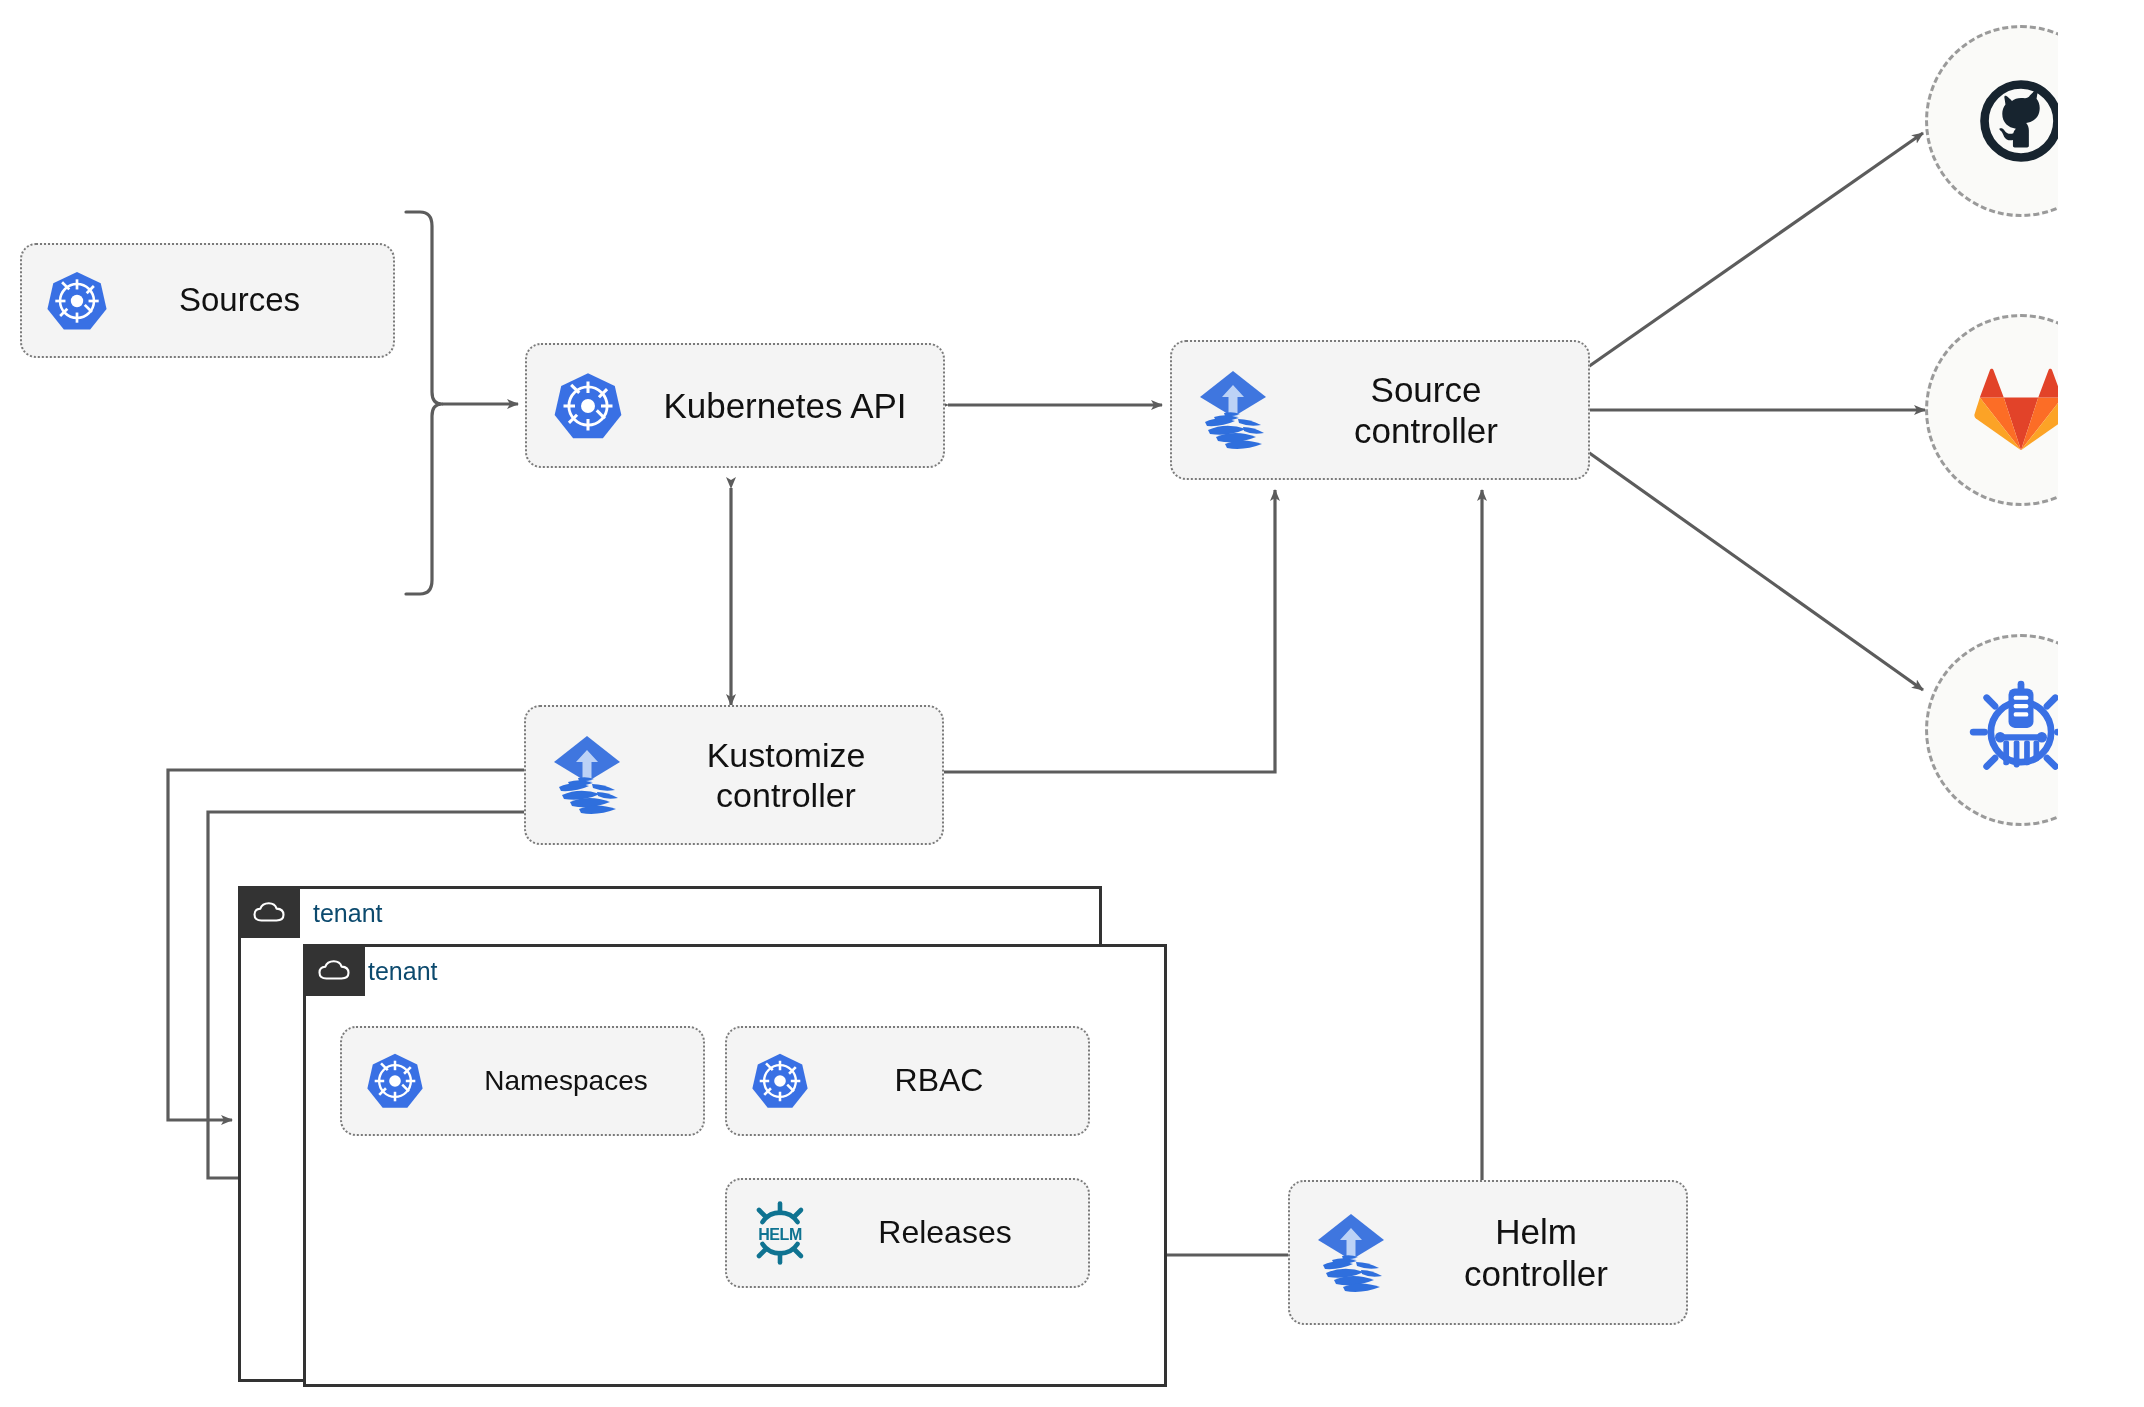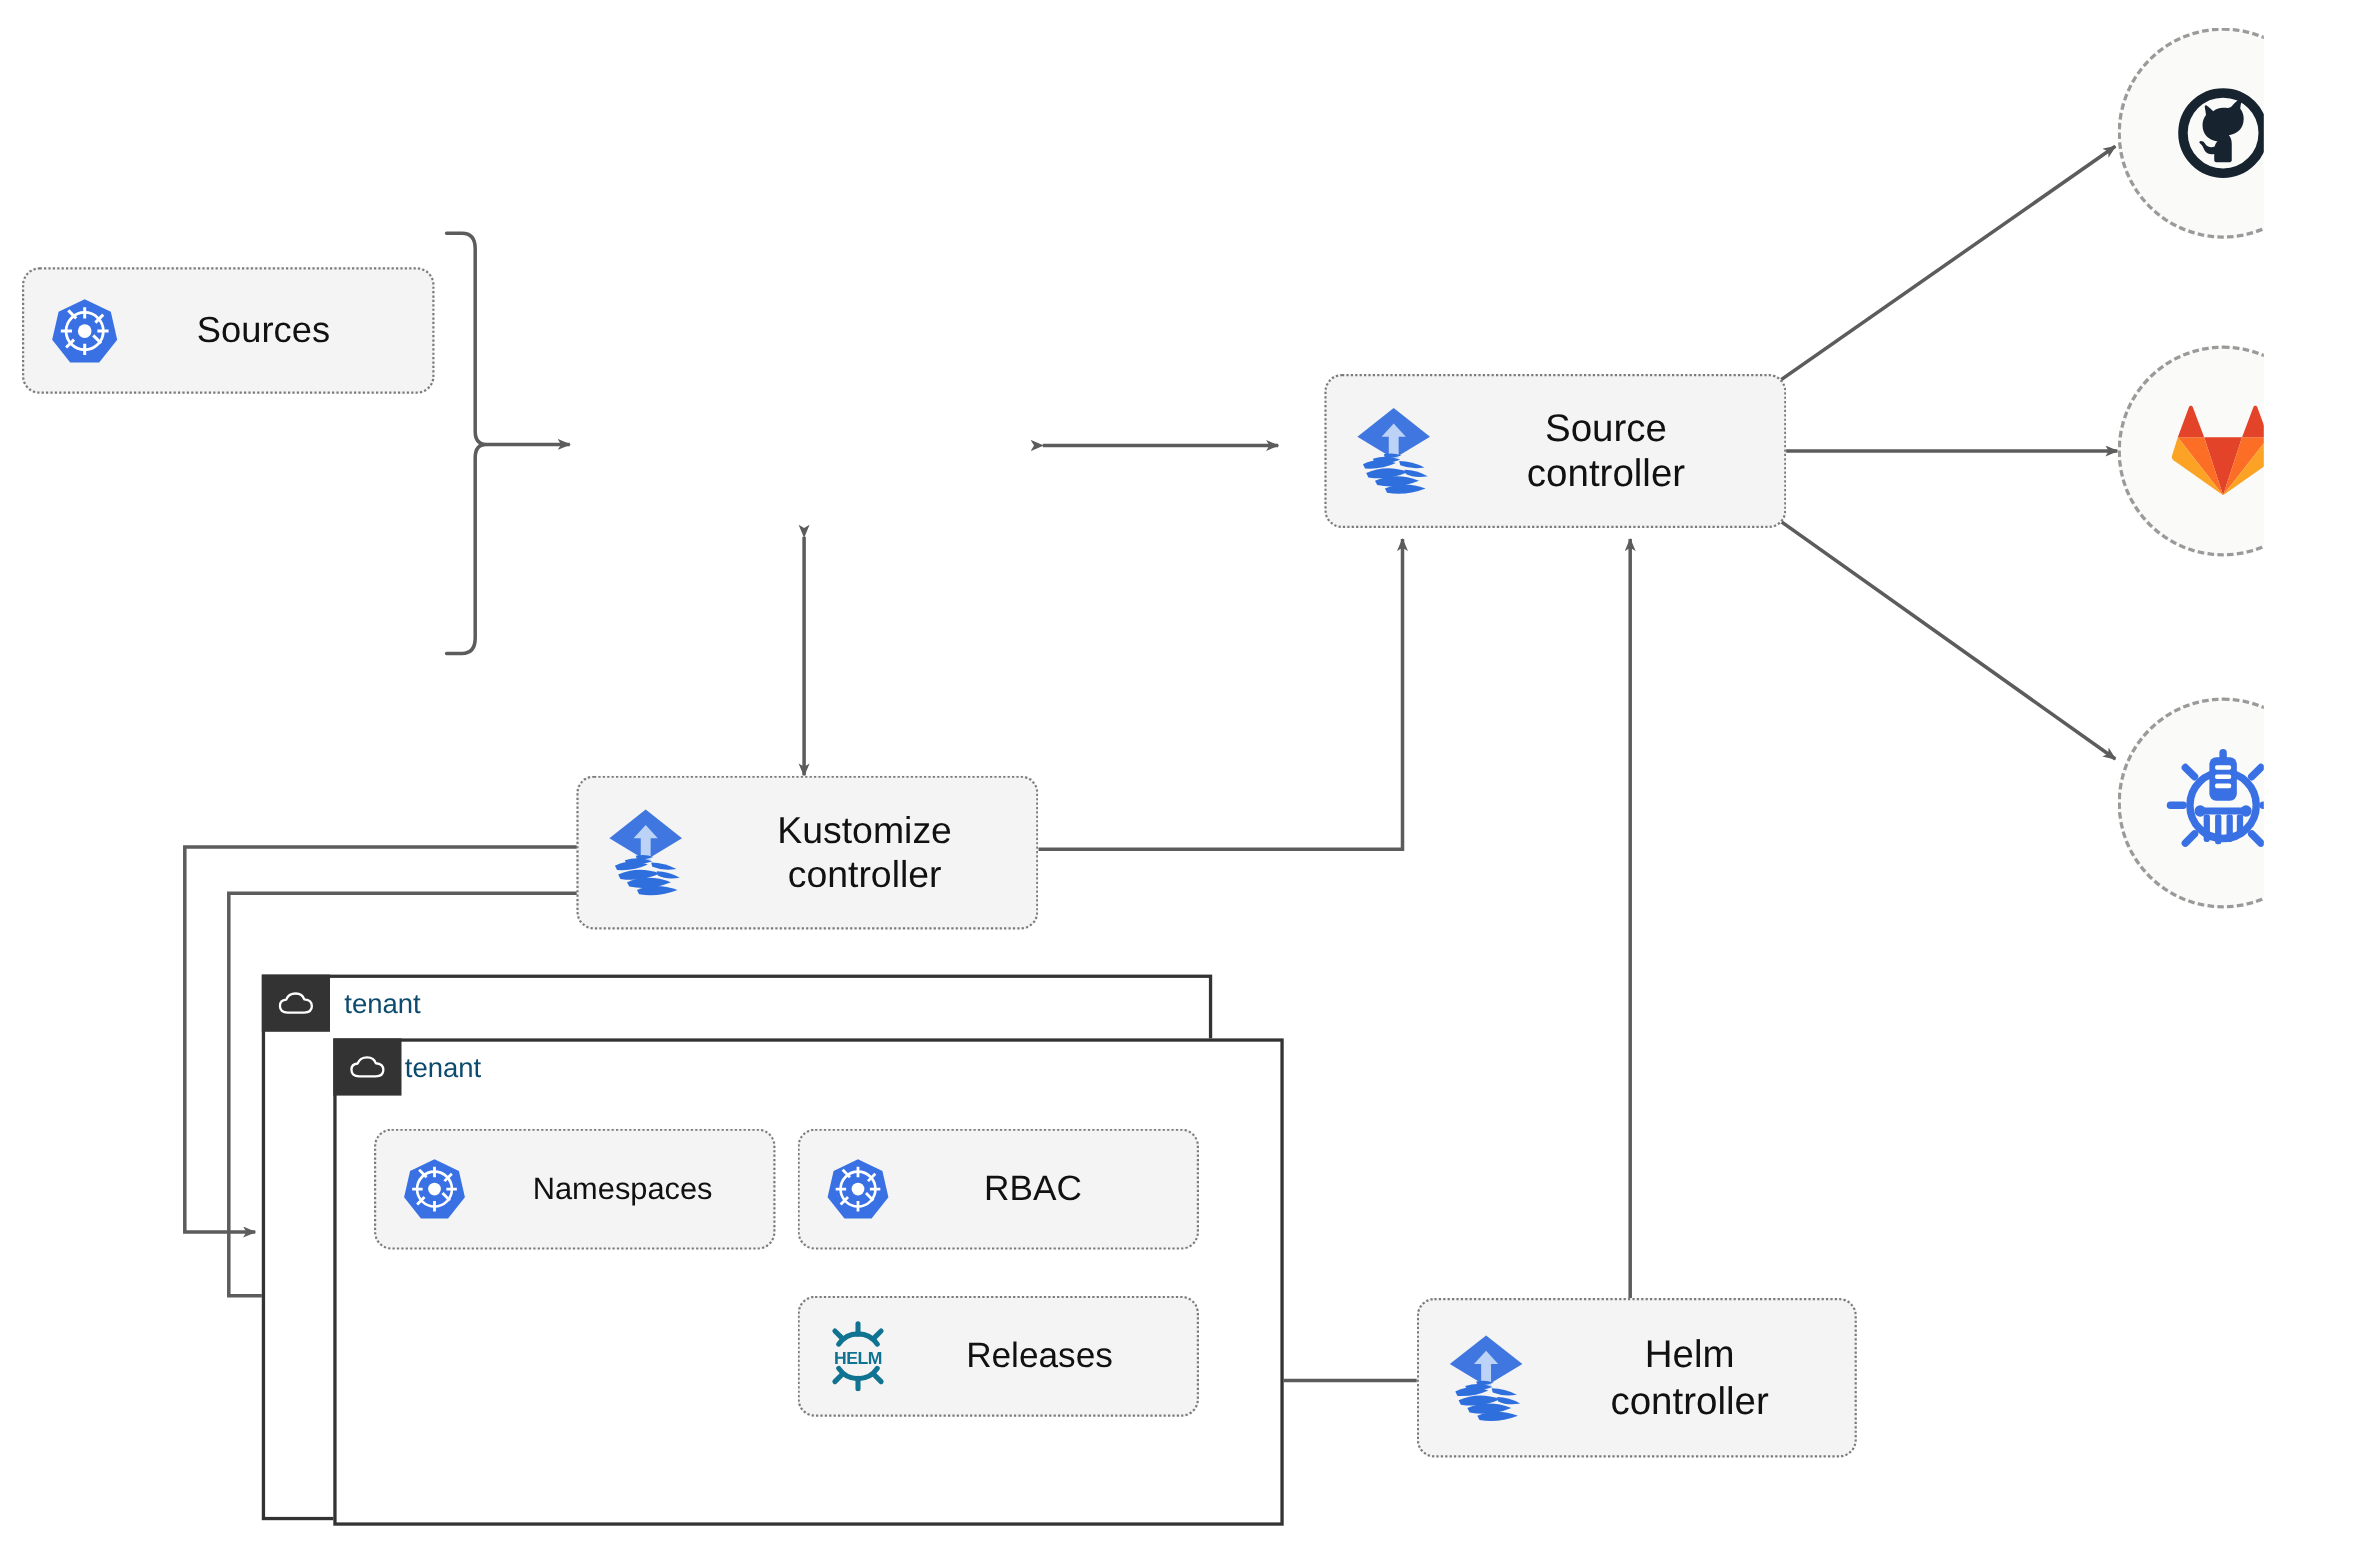--- a/index.html
+++ b/index.html
@@ -152,22 +152,42 @@
         </g>
         <g fill="none" stroke="#ffffff" stroke-width="2.6">
           <circle cx="32" cy="32" r="17.5"></circle>
         </g>
       </svg>
     </div>
     <div class="lbl" style="font-size:33px; padding-right:46px;">Sources</div>
   </div>
 
 
-
-  <div class="node" style="left:1204px; top:340px; width:420px; height:140px;">
+  <div class="node" style="left:525px; top:343px; width:420px; height:125px;">
+    <div class="ico" style="width:122px;">
+      <svg width="70" height="70" viewBox="0 0 64 64">
+        <path d="M32 2 L56.5 13.8 L62.5 40.2 L45.6 61.5 L18.4 61.5 L1.5 40.2 L7.5 13.8 Z" fill="#3970e4"></path>
+        <g fill="#ffffff">
+          <circle cx="32" cy="32" r="6.4"></circle>
+          <path d="M30.6 9.6h2.8v10.5h-2.8z"></path>
+            <path d="M30.6 43.9h2.8v10.5h-2.8z"></path>
+          <path d="M9.6 30.6h10.5v2.8H9.6z"></path>
+            <path d="M43.9 30.6h10.5v2.8H43.9z"></path>
+          <path d="M15.6 13.6l2-2 7.4 7.4-2 2z"></path>
+            <path d="M39 37l2-2 7.4 7.4-2 2z"></path>
+          <path d="M48.4 15.6l2 2-7.4 7.4-2-2z"></path>
+            <path d="M21 39l2 2-7.4 7.4-2-2z"></path>
+        </g>
+        <circle cx="32" cy="32" r="17.5" fill="none" stroke="#ffffff" stroke-width="2.6"></circle>
+      </svg>
+    </div>
+    <div class="lbl" style="font-size:35px; padding-right:22px;">Kubernetes API</div>
+  </div>
+
+  <div class="node" style="left:1170px; top:340px; width:420px; height:140px;">
     <div class="ico" style="width:122px;">
       <svg width="78" height="86" viewBox="0 0 78 86">
         <path d="M39 4 L72 30 L39 50 L6 30 Z" fill="#3f76df"></path>
         <path d="M39 18 L50 30 L43.5 30 L43.5 50 L34.5 50 L34.5 30 L28 30 Z" fill="#bcd2f6"></path>
         <g fill="#2f6fdd">
           <path d="M11 55 Q26 48 41 54 Q28 60 13 59 Z"></path>
           <path d="M20 50 Q33 46 45 51 Q34 55 22 54 Z"></path>
           <path d="M30 46 Q38 44 46 47 Q38 50 31 49 Z"></path>
           <path d="M14 63 Q32 55 52 62 Q34 70 16 67 Z"></path>
           <path d="M22 70 Q41 62 62 70 Q42 78 24 74 Z"></path>

